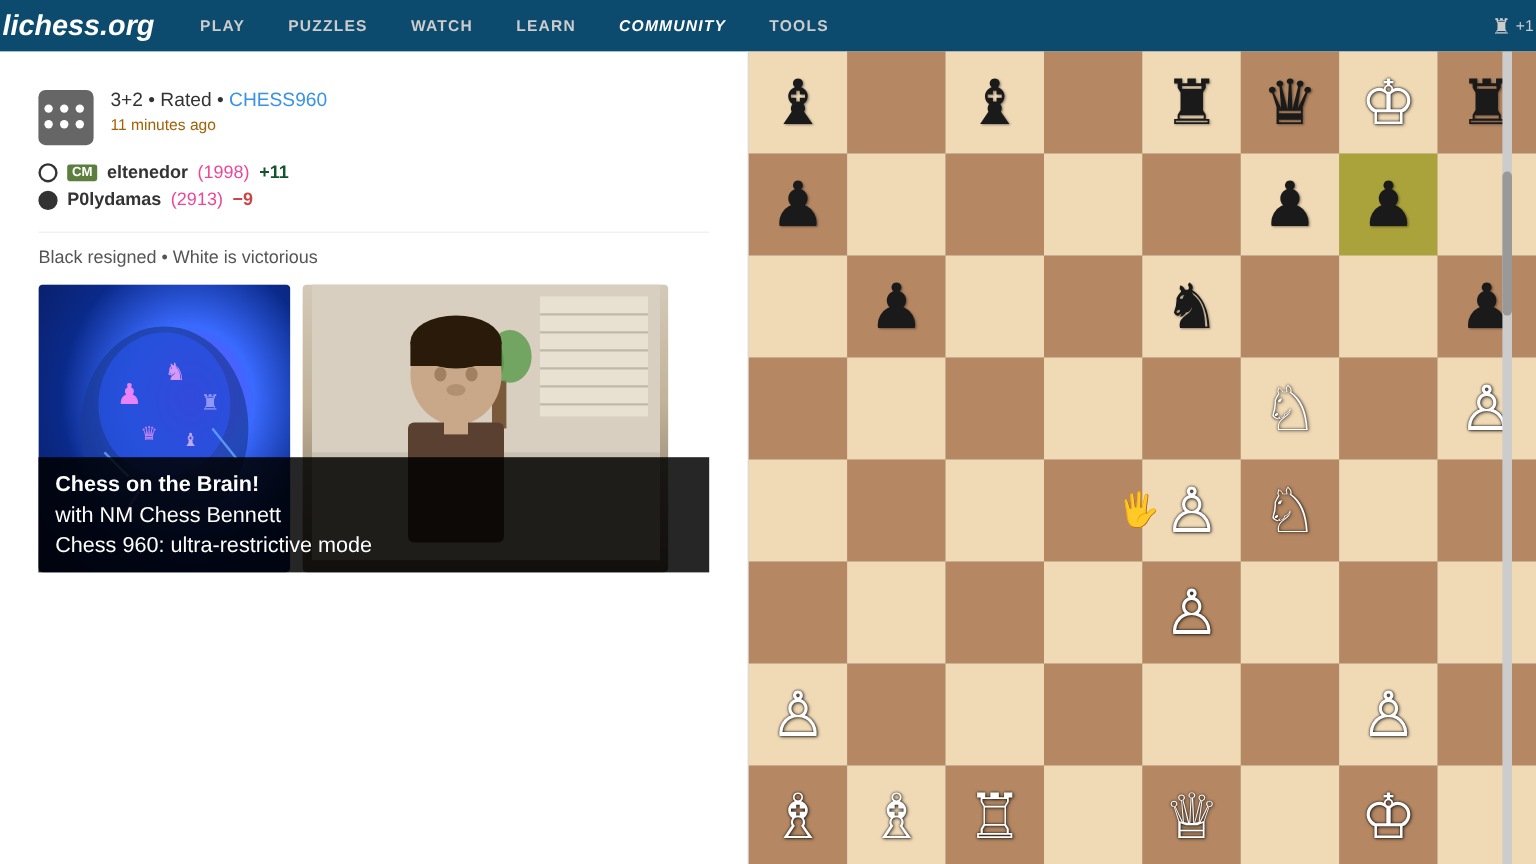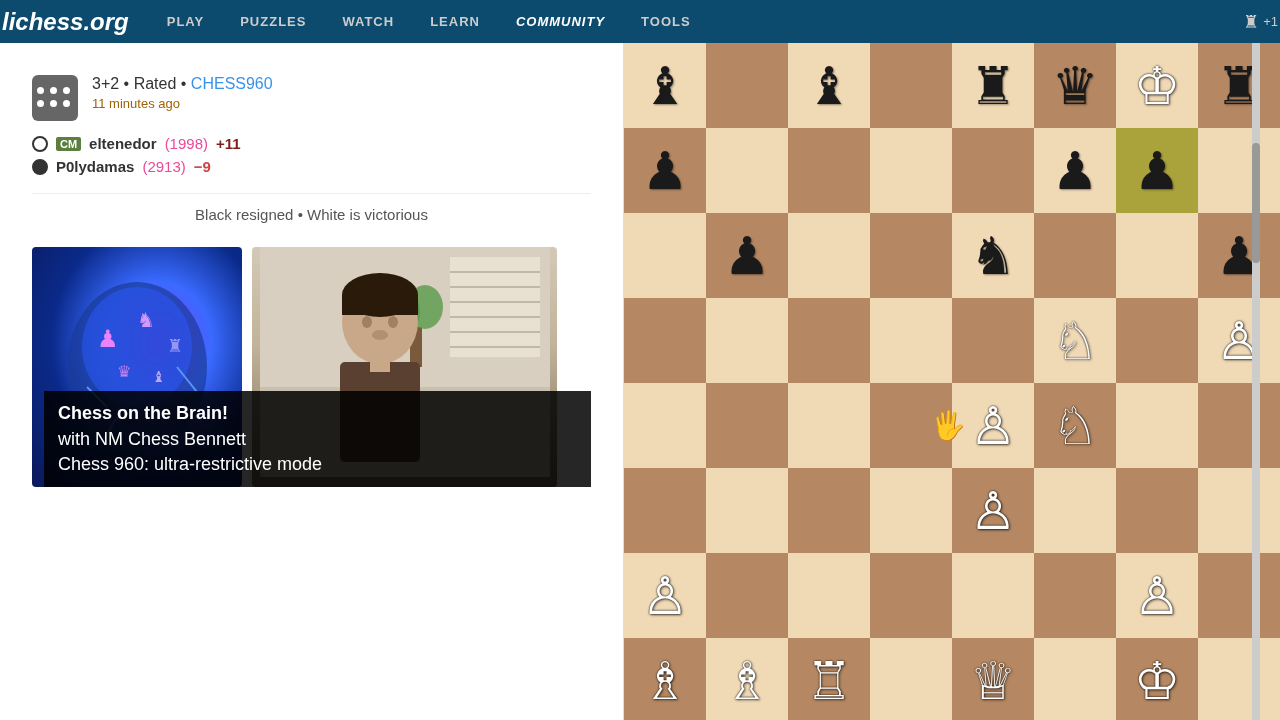--- a/index.html
+++ b/index.html
@@ -132,29 +132,28 @@
     .player-badge {
       background: #5c7e3e;
       color: #fff;
       font-size: 11px;
       font-weight: bold;
       padding: 1px 4px;
       border-radius: 2px;
     }
     .player-name { color: #333; font-weight: bold; }
     .player-rating { color: #ec4899; }
-    .player-diff-pos { color: #7f1d1d; font-weight: bold; }
+    .player-diff-pos { color: #14532d; font-weight: bold; }
     .player-diff-neg { color: #c44; font-weight: bold; }
 
     
     .result-text {
-      text-align: center;
       font-size: 15px;
       color: #555;
-      margin-bottom: 24px;
+      margin-bottom: 14px;
     }
 
     
     .thumbnails {
       display: flex;
       gap: 10px;
       margin-bottom: 14px;
       position: relative;
     }
     .thumb-brain {
@@ -195,21 +194,21 @@
       display: flex;
       align-items: flex-end;
       justify-content: center;
       padding-bottom: 10px;
     }
 
     
     .caption-bar {
       position: absolute;
       bottom: 0;
-      left: 12px;
+      left: 0;
       right: 0;
       background: rgba(0,0,0,0.85);
       color: #fff;
       padding: 10px 14px;
       font-size: 18px;
       line-height: 1.4;
     }
     .caption-bar .line1 { font-weight: bold; }
 
     

